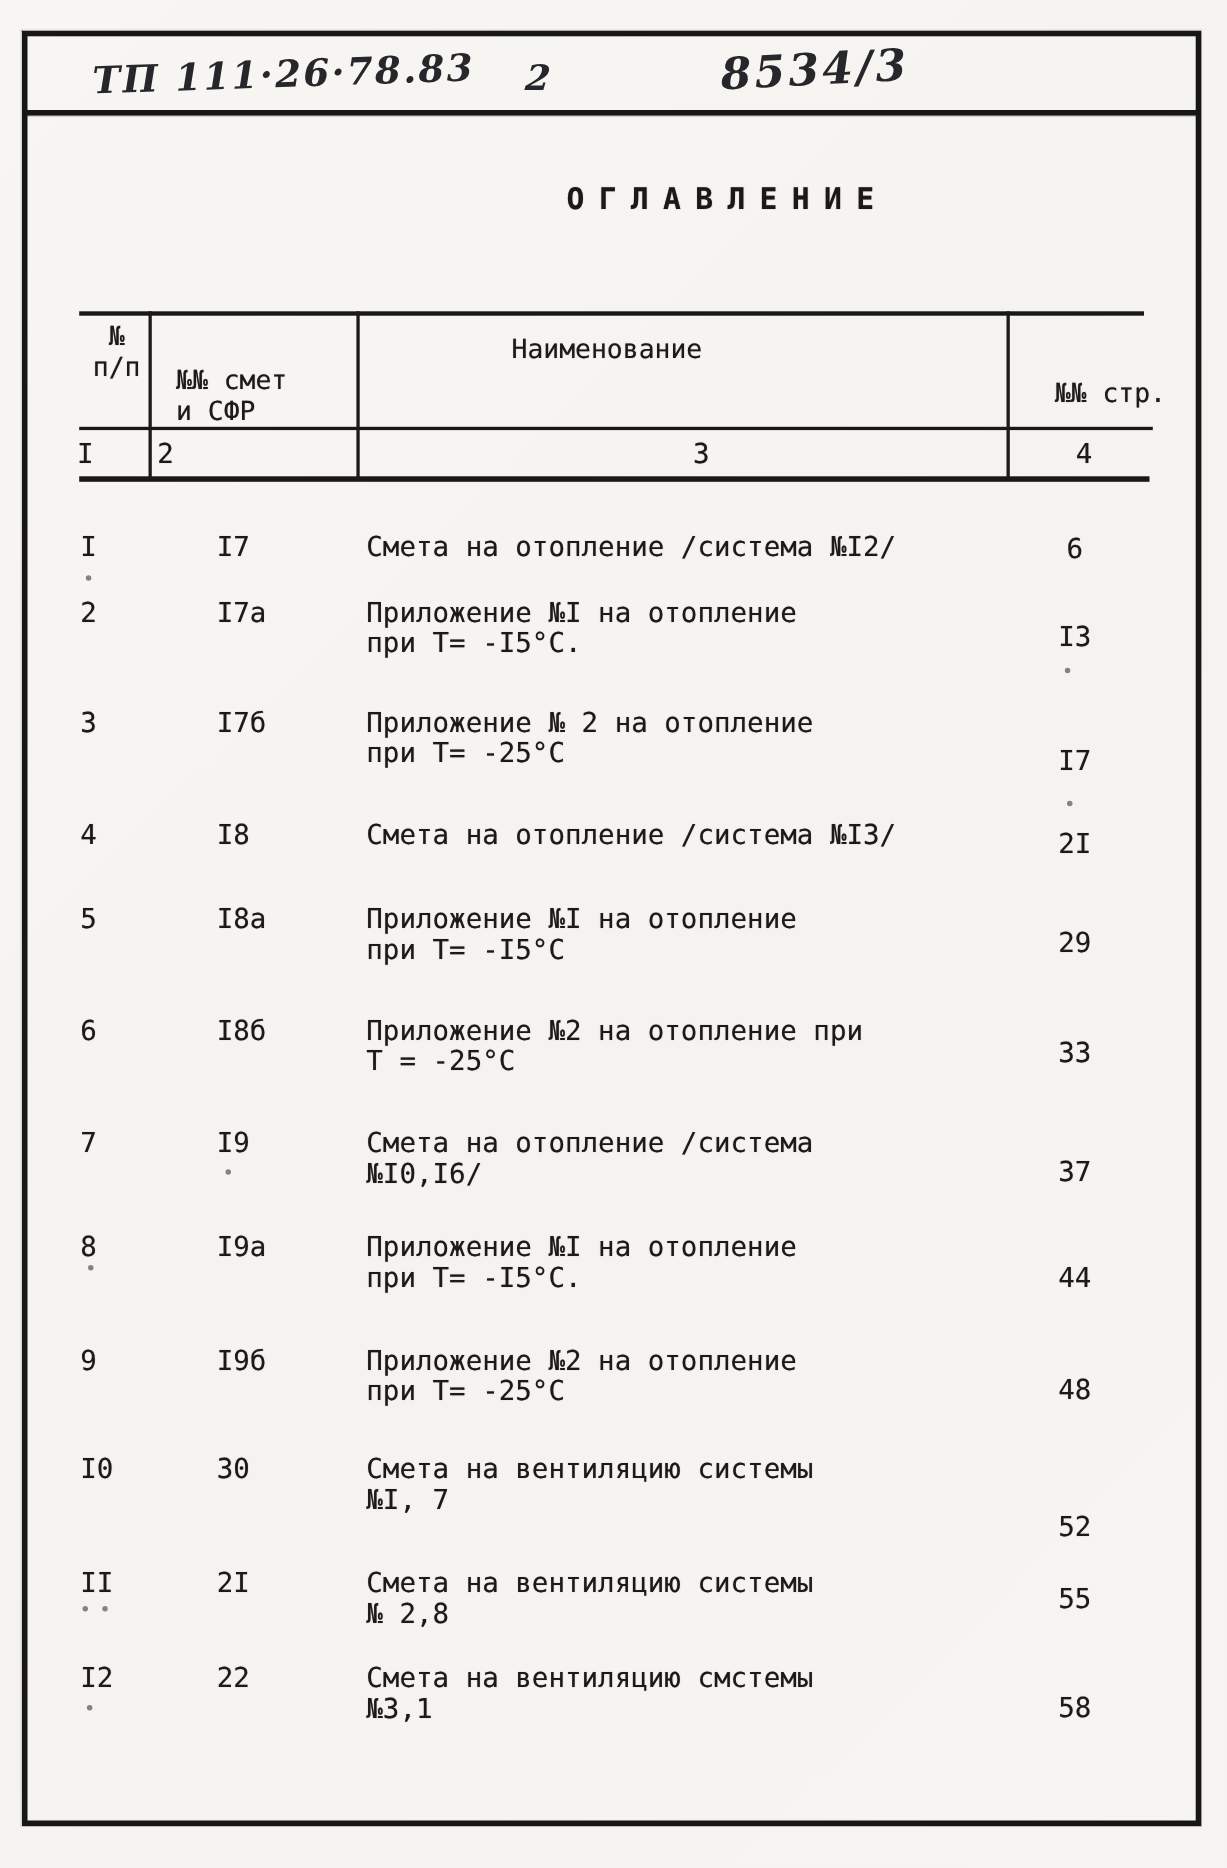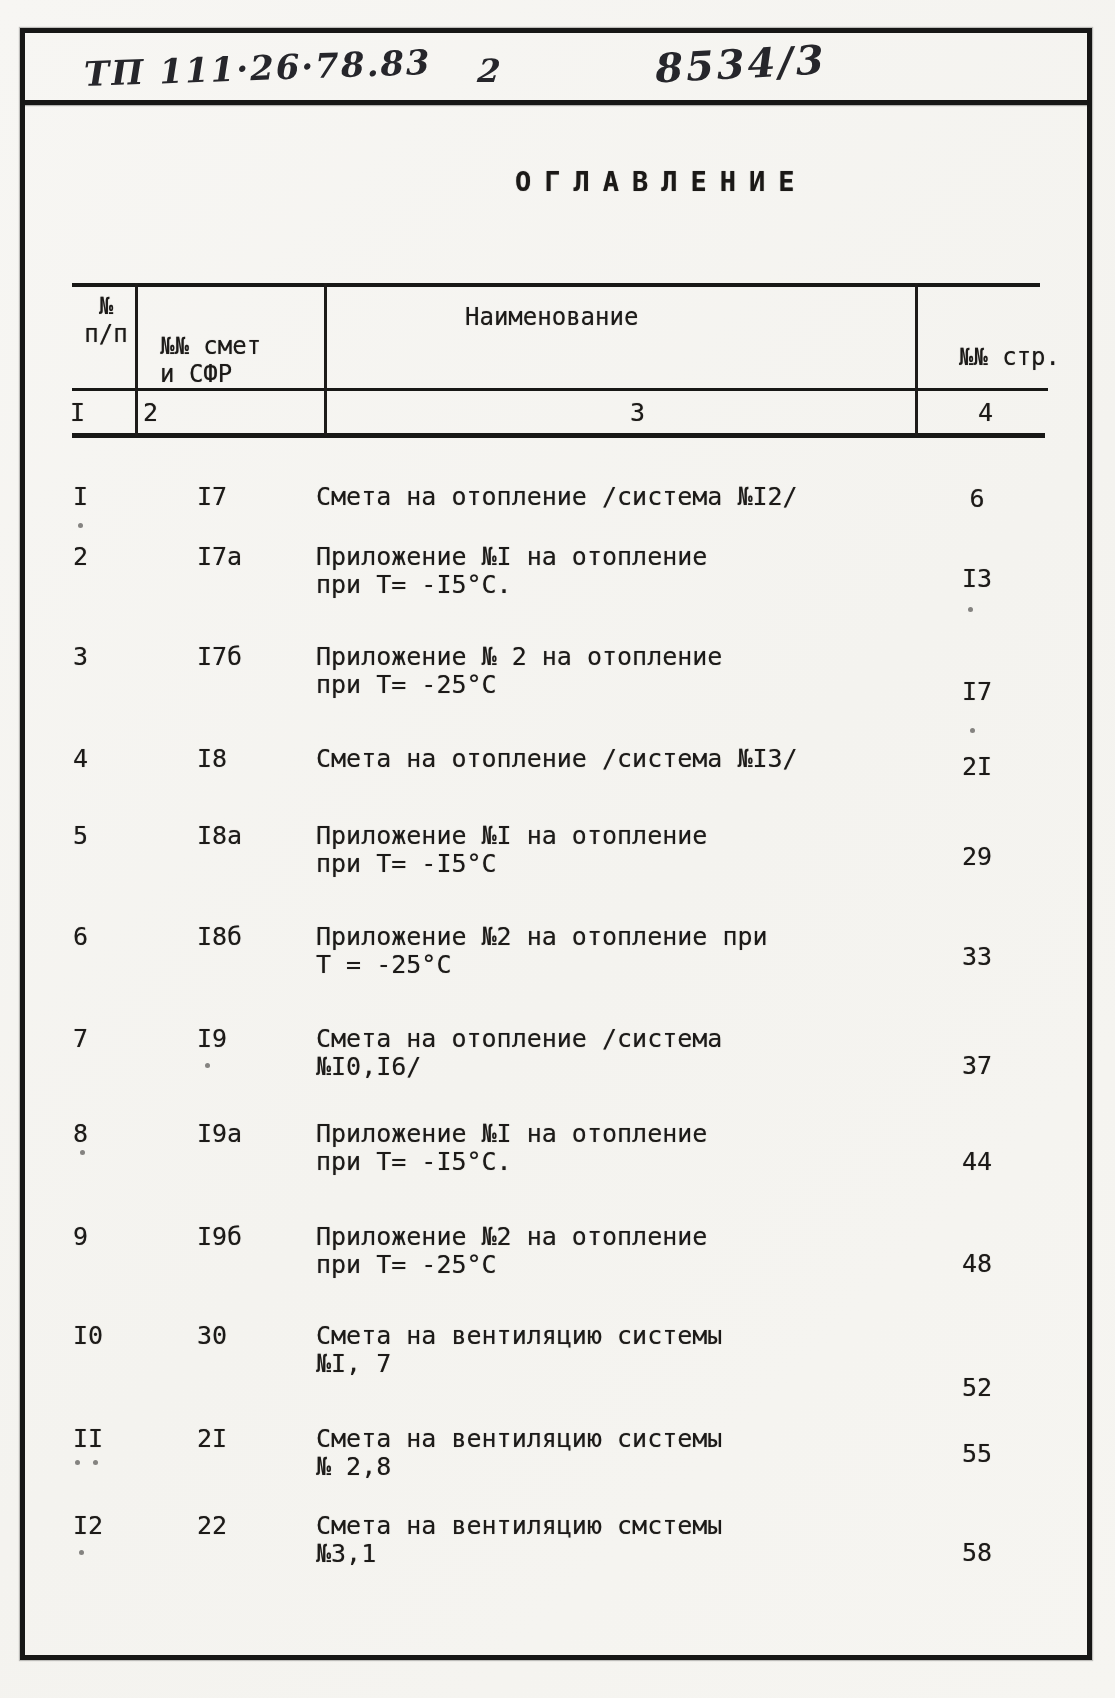--- a/index.html
+++ b/index.html
@@ -59,21 +59,21 @@
       text-shadow:0 0 .8px rgba(25,23,20,.55);}
   .ix1{left:70px;}
   .ix2{left:143px;}
   .ix3{left:630px;}
   .ix4{left:978px;}
   
   .row{position:absolute;left:0;width:1115px;font-size:25px;line-height:28px;}
   .row>div{text-shadow:0 0 .8px rgba(25,23,20,.5);}
   .rc1{position:absolute;left:73px;top:0;}
   .rc2{position:absolute;left:197px;top:0;}
-  .rc3{position:absolute;left:316px;top:0;width:590px;white-space:pre-line;}
+  .rc3{position:absolute;left:333px;top:0;width:590px;white-space:pre-line;}
   .rc4{position:absolute;left:944px;top:0;width:66px;text-align:center;}
   
   .speck{position:absolute;width:5px;height:5px;border-radius:50%;
          background:rgba(40,38,36,.55);}
 </style>
 </head>
 <body>
 
 <div class="stage">
 

